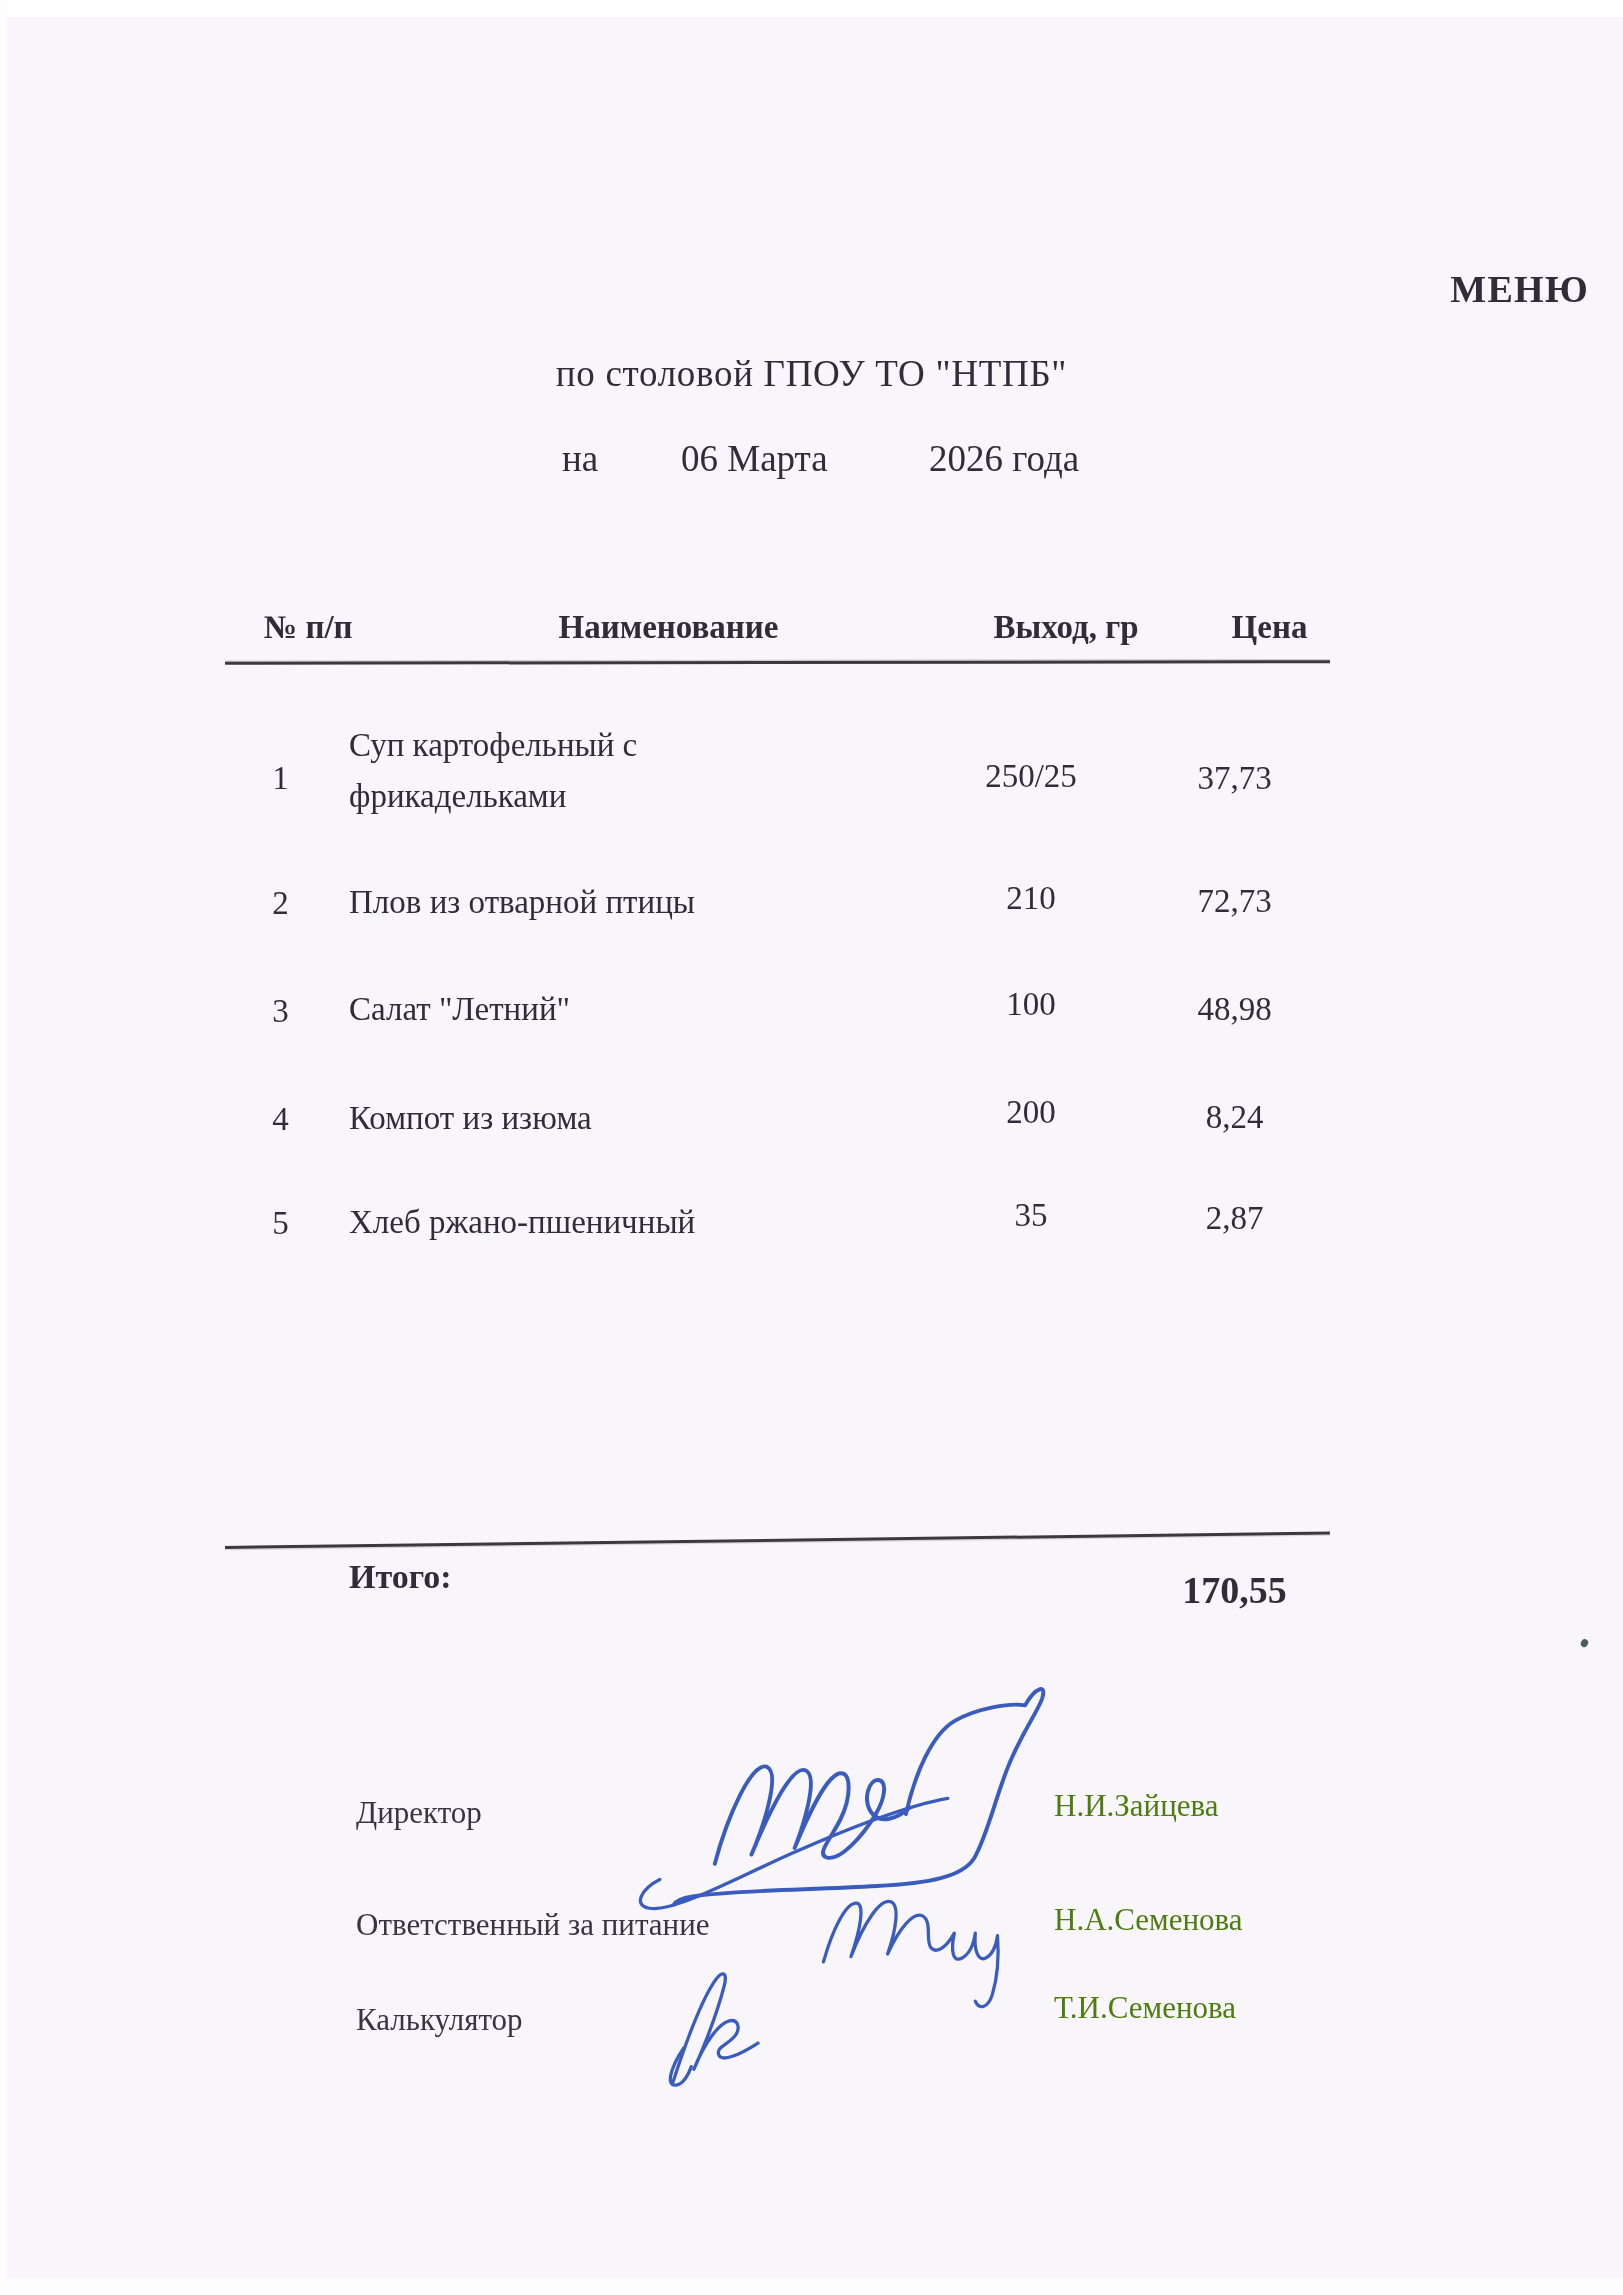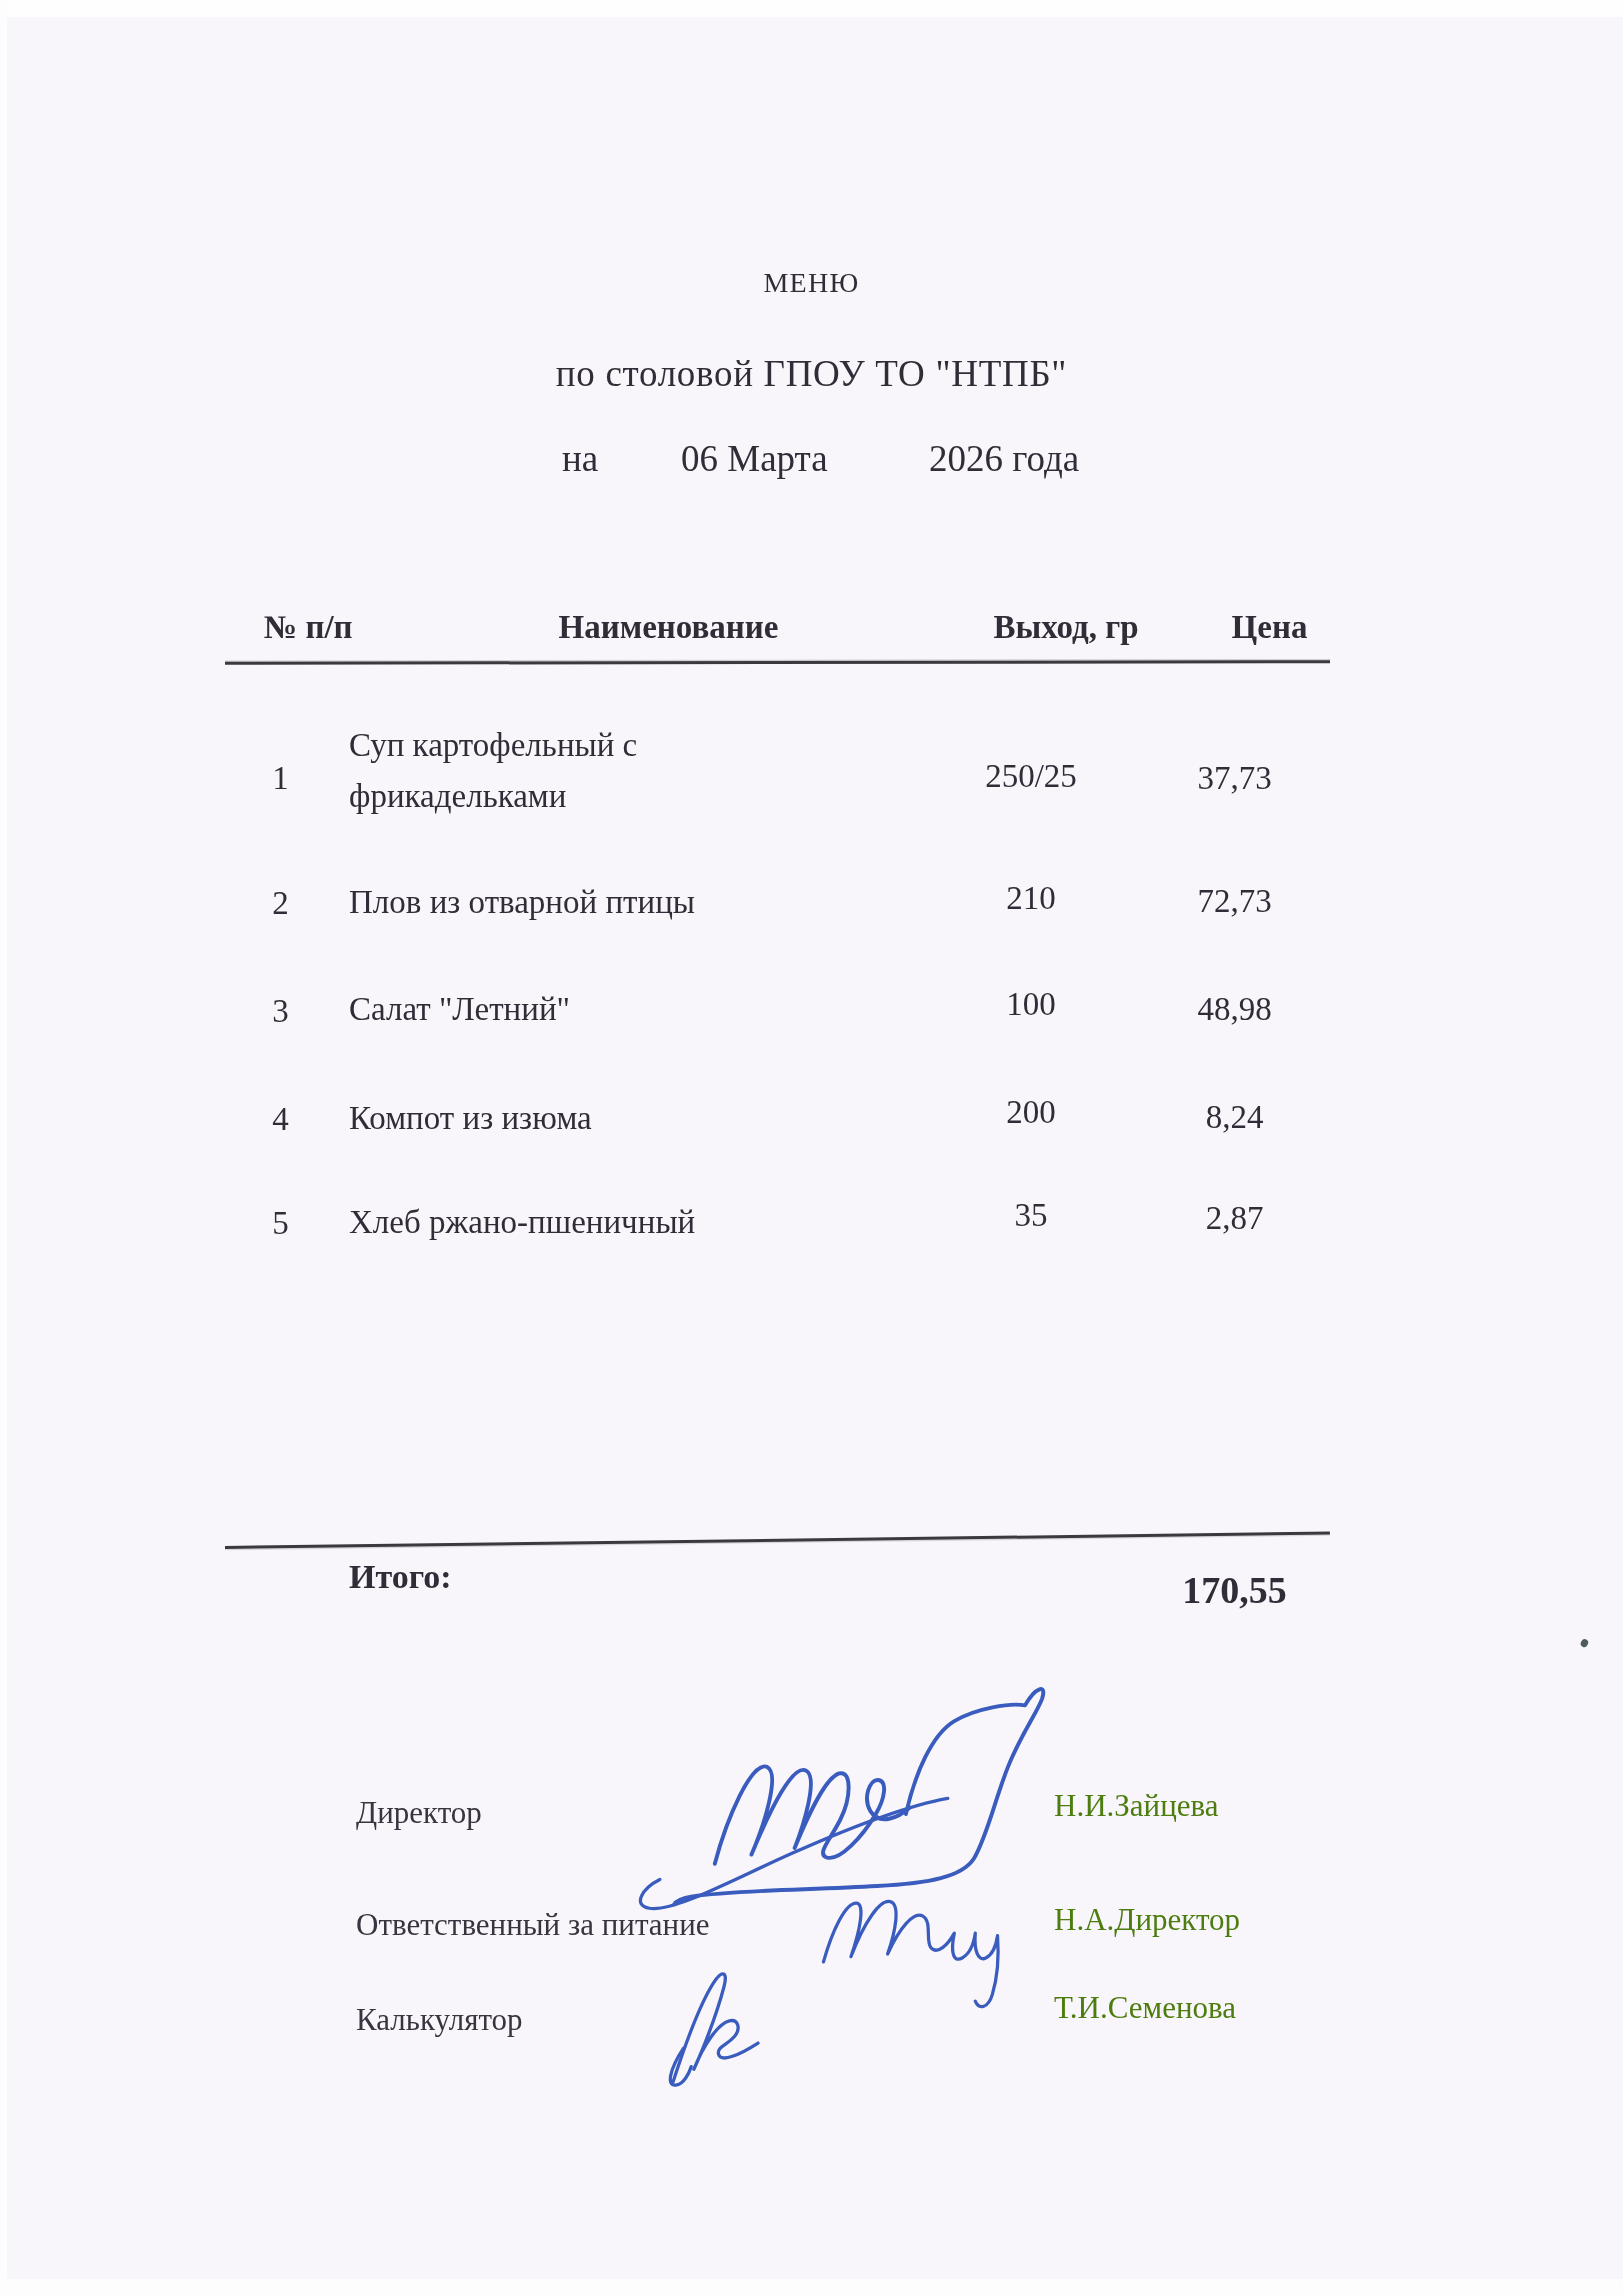--- a/index.html
+++ b/index.html
@@ -12,21 +12,21 @@
     overflow:hidden;
   }
   
   .edge-top{position:absolute;left:0;top:0;width:100%;height:17px;background:#fefeff;}
   .edge-bottom{position:absolute;left:0;bottom:0;width:100%;height:15.7px;background:#fdfdfe;}
   .edge-left{position:absolute;left:0;top:0;width:6.5px;height:100%;background:#fdfcfe;}
 
   .abs{position:absolute;}
   .center-line{left:34px;width:1555px;text-align:center;}
 
-  .doc-title{top:267px;font-size:28px;font-weight:normal;letter-spacing:1.3px;}
+  .doc-title{top:267px;font-size:38px;font-weight:bold;letter-spacing:1.3px;text-align:right;}
   .doc-subtitle{top:352px;font-size:37px;letter-spacing:0.7px;}
 
   .date-part{top:437px;font-size:37px;}
   .date-prefix{left:562px;}
   .date-value{left:681px;}
   .date-year{left:929px;}
 
   .th{font-size:33px;font-weight:bold;margin-left:35px;}
   .th-num{left:229px;top:609px;}
   .th-name{left:349px;top:609px;width:569px;text-align:center;}
@@ -121,21 +121,21 @@
     <div class="abs rule total-rule"></div>
     <div class="abs total-label">Итого:</div>
     <div class="abs total-value">170,55</div>
   </div>
 
   <div class="speck"></div>
 
   <div class="abs sig-role role-1">Директор</div>
   <div class="abs sig-name name-1">Н.И.Зайцева</div>
   <div class="abs sig-role role-2">Ответственный за питание</div>
-  <div class="abs sig-name name-2">Н.А.Директор</div>
+  <div class="abs sig-name name-2">Н.А.Семенова</div>
   <div class="abs sig-role role-3">Калькулятор</div>
   <div class="abs sig-name name-3">Т.И.Семенова</div>
 
   <svg class="sig-svg" width="1624" height="2295" viewBox="0 0 2481 3507">
     <g>
       <path stroke-width="6" d="M1092 2848 C1110 2780 1148 2690 1172 2700 C1192 2710 1168 2788 1148 2834 C1178 2762 1212 2694 1232 2706 C1250 2717 1228 2788 1214 2824 C1238 2766 1262 2716 1282 2710 C1302 2705 1300 2748 1284 2780 C1268 2812 1248 2832 1262 2838 C1282 2846 1318 2806 1338 2772 C1352 2748 1356 2722 1342 2720 C1328 2719 1318 2748 1330 2768 C1344 2790 1372 2778 1390 2762"></path>
       <path stroke-width="6" d="M1384 2772 C1398 2710 1424 2650 1458 2630 C1492 2610 1544 2602 1566 2606 C1582 2578 1600 2572 1592 2596 C1584 2618 1560 2650 1540 2700 C1520 2750 1508 2806 1488 2840 C1470 2868 1420 2878 1340 2882 C1240 2888 1120 2888 1058 2898 C1040 2901 1032 2906 1030 2910"></path>
       <path stroke-width="5" d="M1008 2872 C980 2886 966 2912 992 2916 C1030 2922 1120 2872 1210 2832 C1300 2792 1392 2758 1448 2748"></path>
     </g>
     <g>

